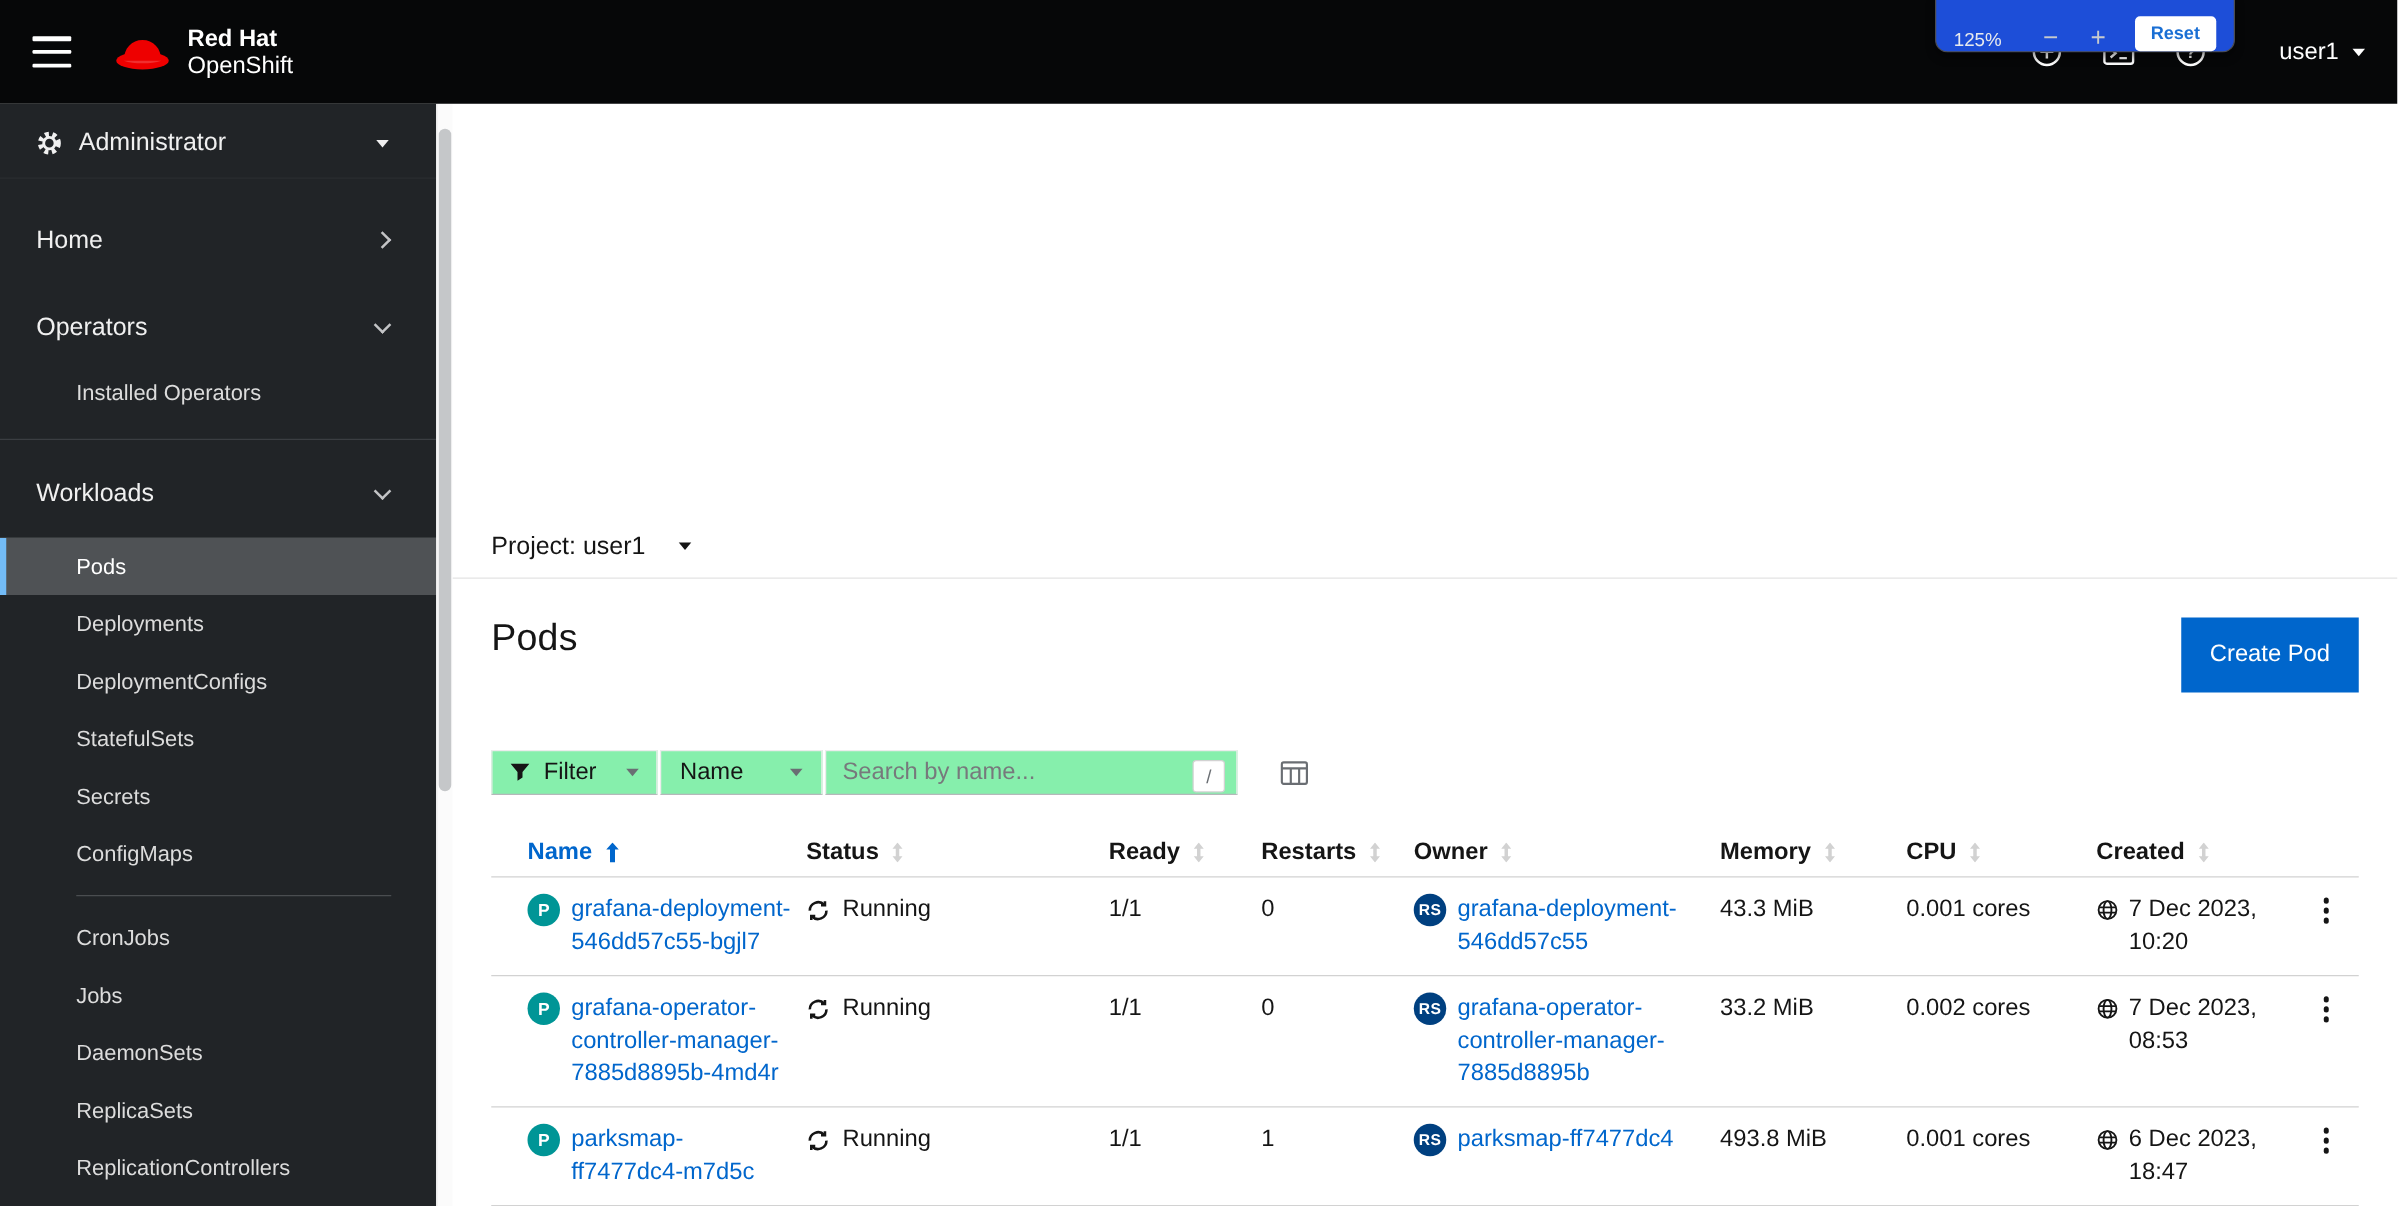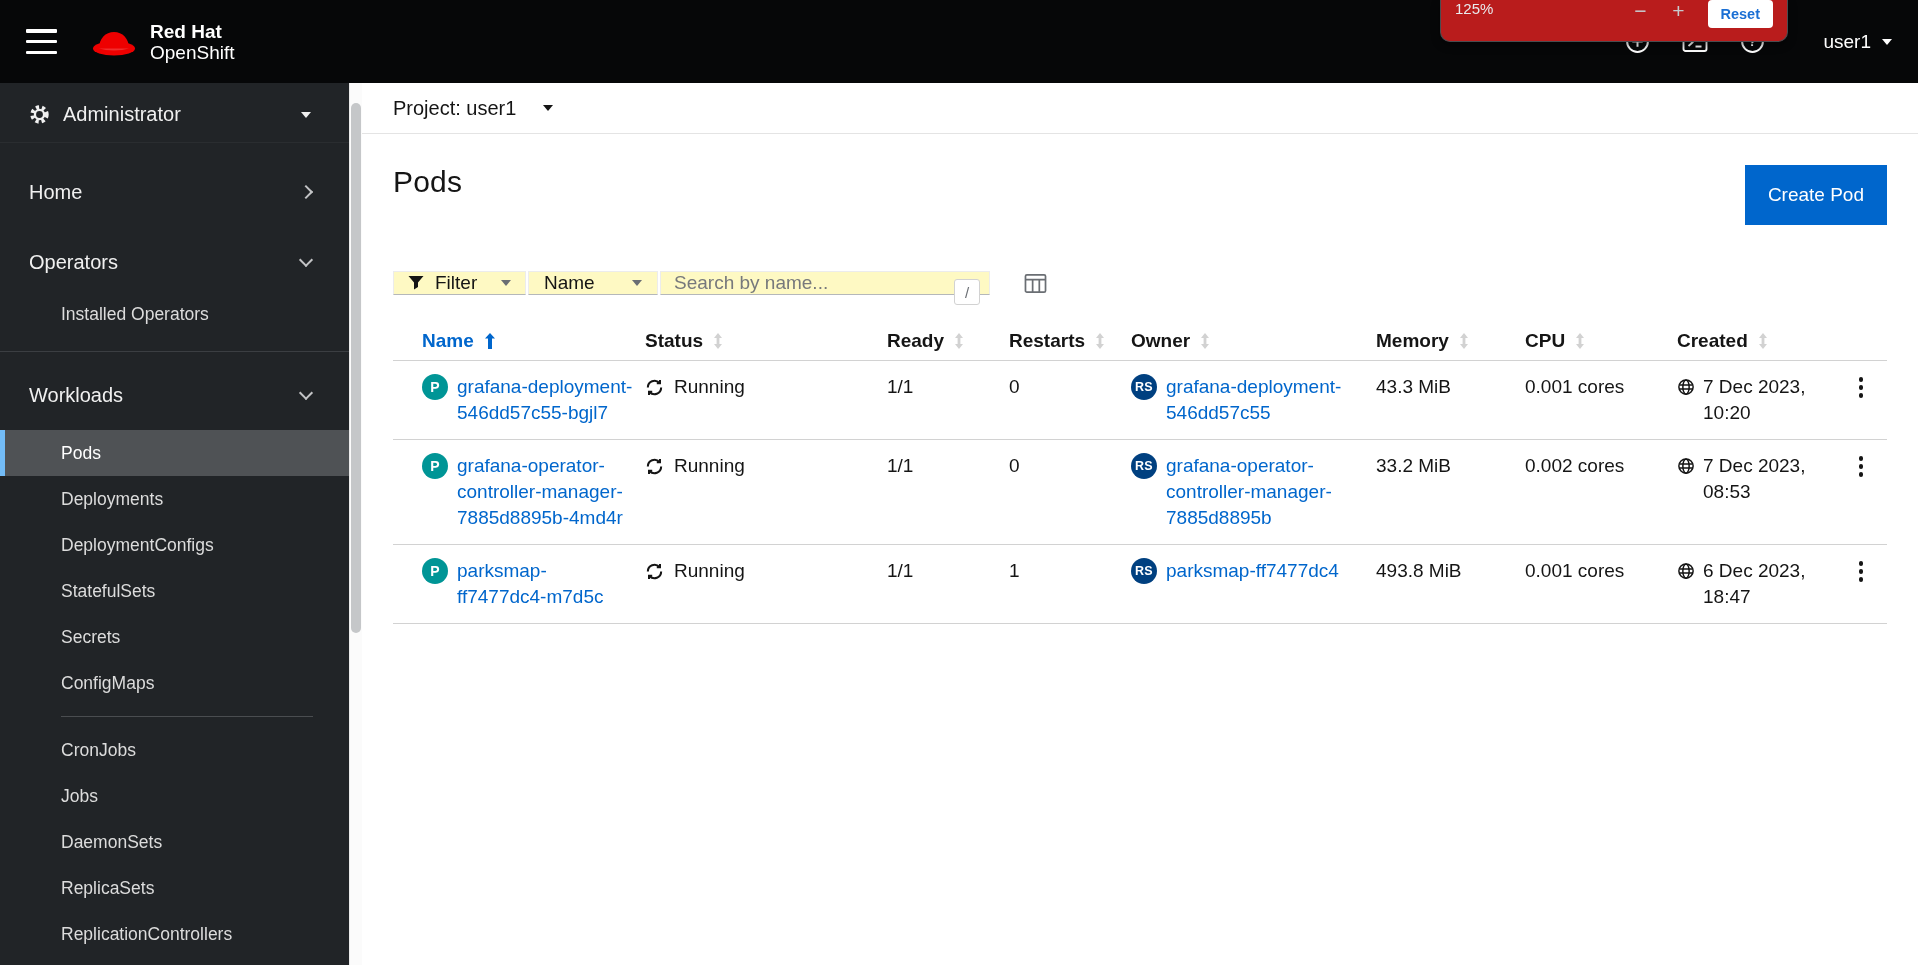--- a/index.html
+++ b/index.html
@@ -25,23 +25,23 @@
   .brand { display: flex; align-items: center; gap: 13px; margin-left: 34px; background: none; border: none; color: #fff; }
   .brand-text { text-align: left; font-size: 19px; line-height: 21px; color: #fff; }
   .brand-line1 { font-weight: 700; }
   .masthead-right { margin-left: auto; display: flex; align-items: center; gap: 32px; }
   .mh-icon-btn { background: none; border: none; display: flex; color: #fff; }
   .user-menu { display: flex; align-items: center; gap: 11px; font-size: 19px; color: #fff; background: none; border: none; margin-left: 26px; }
   .caret-down { width: 0; height: 0; border-left: 5.5px solid transparent; border-right: 5.5px solid transparent; border-top: 6.5px solid currentColor; display: inline-block; }
 
   
   .zoom-bubble {
-    position: absolute; top: 0; right: 130px; width: 348px; height: 42px;
-    background: #b91c1c; border: 1px solid #4b4c50; border-top: none;
-    border-radius: 0 0 10px 10px; display: flex; align-items: flex-start;
+    position: absolute; top: 0; right: 130px; width: 240px; height: 42px;
+    background: #1d4ed8; border: 1px solid #4b4c50; border-top: none;
+    border-radius: 0 0 10px 10px; display: flex; align-items: flex-end;
     padding: 0 14px; gap: 8px; z-index: 20; color: #e8eaed;
     box-shadow: 0 3px 8px rgba(0,0,0,.45);
   }
   .zoom-level { font-size: 15px; }
   .zoom-btn { background: none; border: none; color: #c7cacd; font-size: 21px; width: 30px; line-height: 1; }
   .zoom-minus { margin-left: auto; }
   .zoom-reset { background: #fff; color: #1a6fd4; border: none; border-radius: 4px; font-size: 14.5px; font-weight: 700; padding: 6px 13px; margin-left: 6px; }
 
   
   .app { position: absolute; top: 83px; left: 0; right: 0; bottom: 0; display: flex; }
@@ -71,31 +71,31 @@
     font-size: 17.5px; color: #dcdcdc; text-decoration: none;
   }
   .nav-sub a.selected { background: #4f5255; color: #fff; box-shadow: inset 5px 0 0 #73bcf7; }
   .nav-section-divider { border-top: 1px solid #3b3e42; margin: 14px 0; }
   .nav-inset-divider { border-top: 1px solid #4a4d50; margin: 10px 36px 10px 61px; }
 
   .sidebar-scrollbar { width: 13px; flex: 0 0 13px; background: #fbfbfb; border-left: 1px solid #ebebeb; position: relative; }
   .sidebar-scrollbar .thumb { position: absolute; top: 20px; left: 1px; width: 10px; height: 530px; background: #c5c7c9; border-radius: 6px; }
 
   
-  .main { flex: 1; min-width: 0; background: #fff; display: flex; flex-direction: column; }
+  .main { flex: 1; min-width: 0; background: #fff; display: flex; flex-direction: column; justify-content: flex-end; }
   .project-bar { flex: 0 0 51px; height: 51px; border-bottom: 1px solid #e4e4e4; display: flex; align-items: center; padding: 0 31px; }
   .project-select { display: flex; align-items: center; gap: 27px; font-size: 20px; background: none; border: none; color: #151515; }
 
   .page-header { display: flex; align-items: flex-start; justify-content: space-between; padding: 31px 31px 0; }
   .page-title { font-size: 30px; font-weight: 500; letter-spacing: .2px; }
   .create-btn { background: #0066cc; color: #fff; border: none; font-size: 19px; height: 60px; padding: 0 23px; }
 
   
   .toolbar { display: flex; align-items: center; margin: 46px 31px 0; }
-  .control { height: 24px; background: #fef9c3; border: 1px solid #ececec; border-bottom-color: #b5b8ba; display: flex; align-items: center; font-size: 19px; color: #151515; }
+  .control { height: 36px; background: #86efac; border: 1px solid #ececec; border-bottom-color: #b5b8ba; display: flex; align-items: center; font-size: 19px; color: #151515; }
   .filter-dd { width: 133px; padding: 0 14px; gap: 11px; }
   .name-dd { width: 130px; padding: 0 15px; margin-left: 2px; }
   .name-dd .caret-down, .filter-dd .caret-down { margin-left: auto; color: #6a6e73; }
   .search-box { width: 330px; margin-left: 2px; position: relative; }
   .search-input { border: none; outline: none; width: 100%; height: 100%; padding: 0 48px 0 13px; font-size: 19px; font-family: inherit; color: #151515; background: transparent; }
   .search-input::placeholder { color: #77797c; }
   .kbd-hint { position: absolute; right: 9px; top: 7px; width: 26px; height: 26px; border: 1px solid #d2d2d2; border-radius: 3px; display: flex; align-items: center; justify-content: center; font-size: 15px; color: #6a6e73; background: #fff; }
   .colmgmt-btn { margin-left: 34px; background: none; border: none; display: flex; }
 
   

